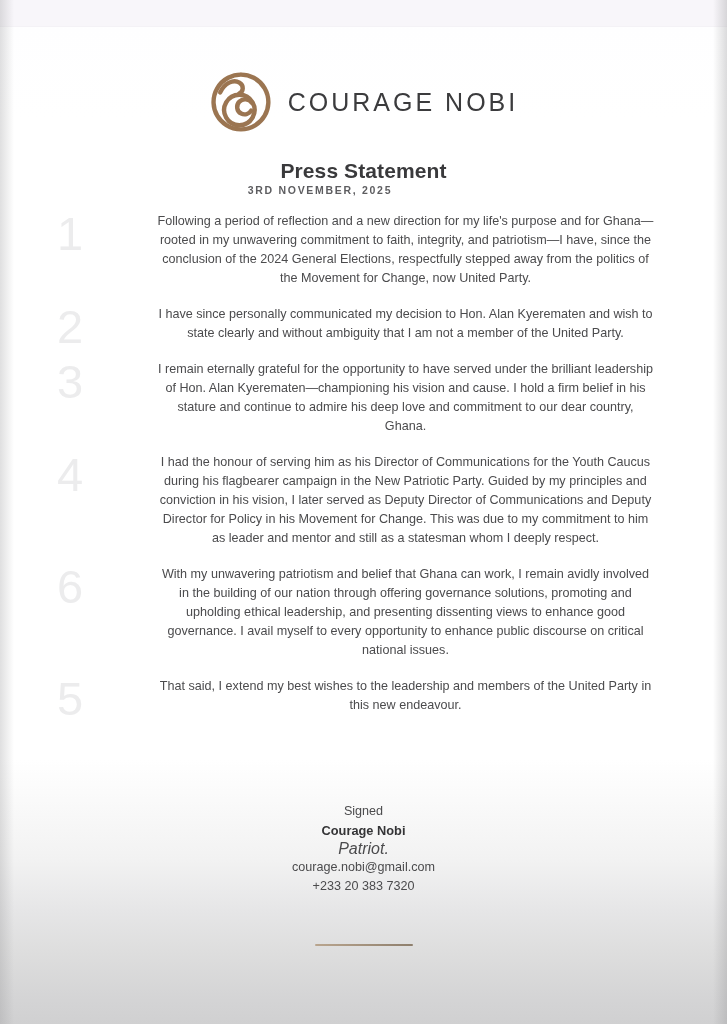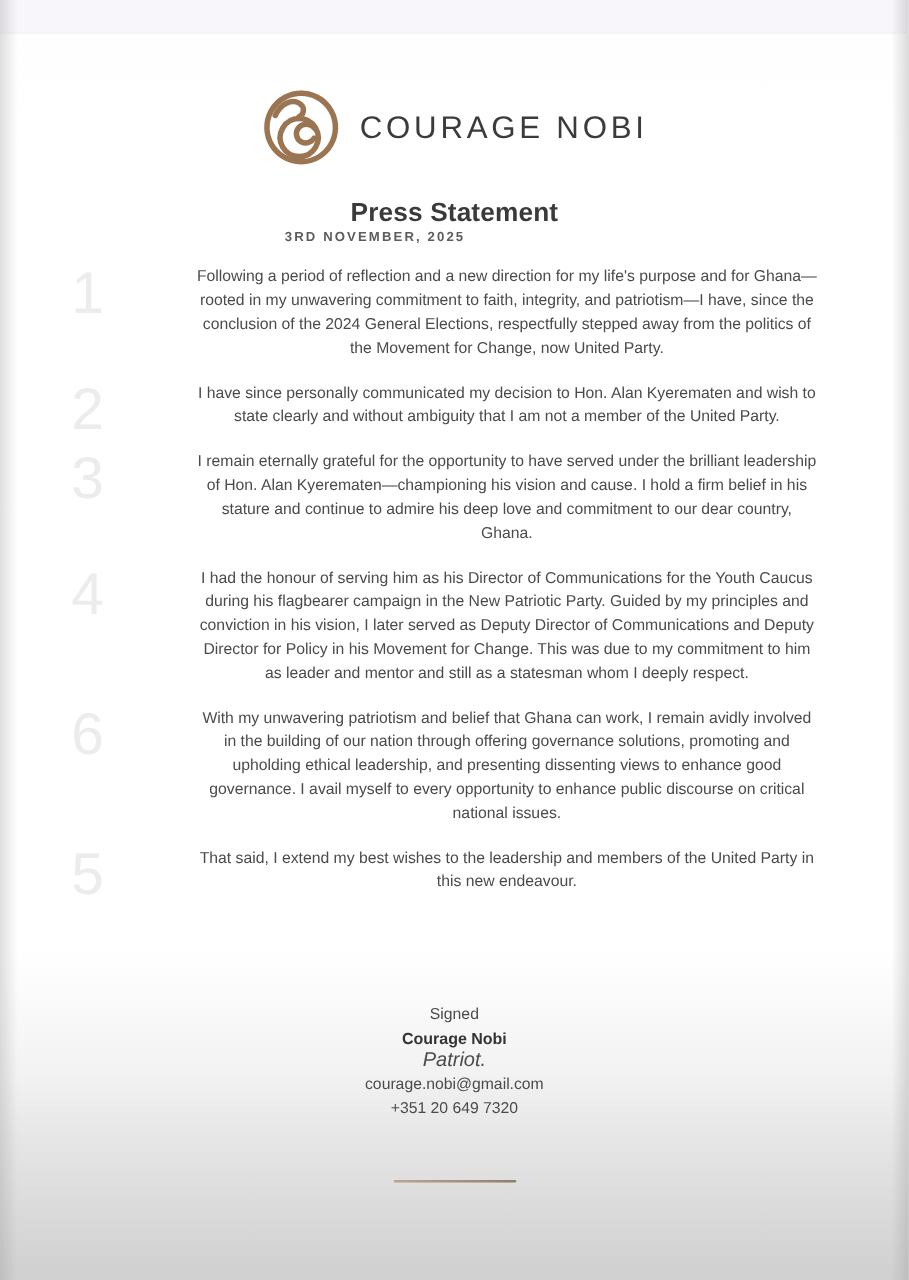--- a/index.html
+++ b/index.html
@@ -98,20 +98,21 @@
   #doc-date {
     position: absolute;
     left: 0;
     top: 184px;
     width: 600px;
     text-align: center;
     font-size: 10.5px;
     font-weight: bold;
     letter-spacing: 1.7px;
     color: #5d5d60;
+    padding-left: 20px;
   }
 
   
   #body-blocks {
     position: absolute;
     left: 0;
     top: 212px;
     width: 727px;
   }
   .block {
@@ -235,18 +236,18 @@
     </div>
 
 
   </div>
 
   <div id="signature">
     <div class="sig-line">Signed</div>
     <div class="sig-name">Courage Nobi</div>
     <div class="sig-role">Patriot.</div>
     <div class="sig-line">courage.nobi@gmail.com</div>
-    <div class="sig-line">+351 20 649 7320</div>
+    <div class="sig-line">+233 20 383 7320</div>
   </div>
 
   <div id="divider"></div>
 
 </div>
 
 </body></html>

